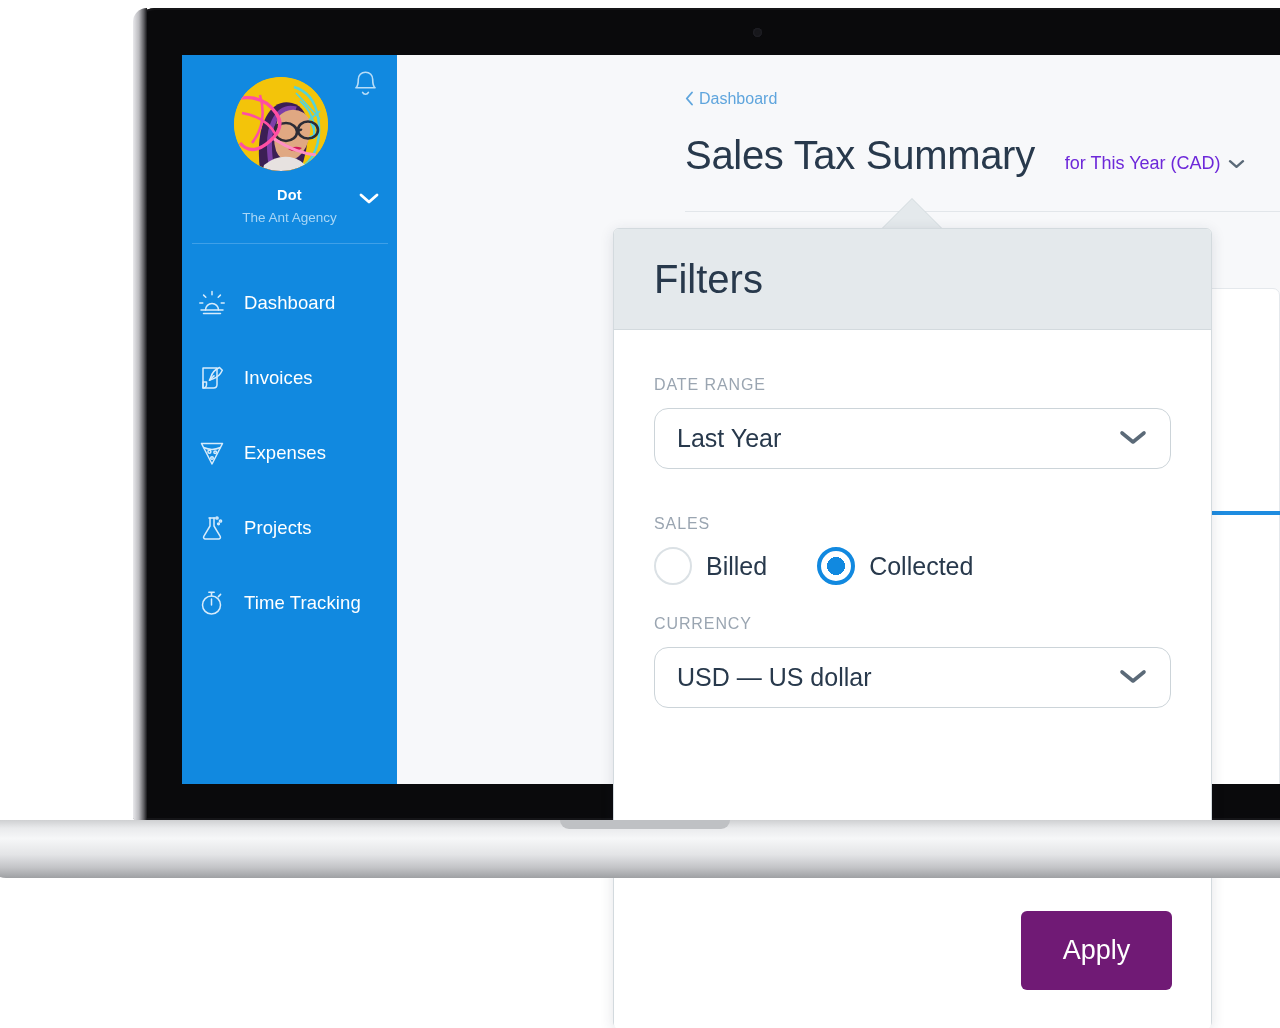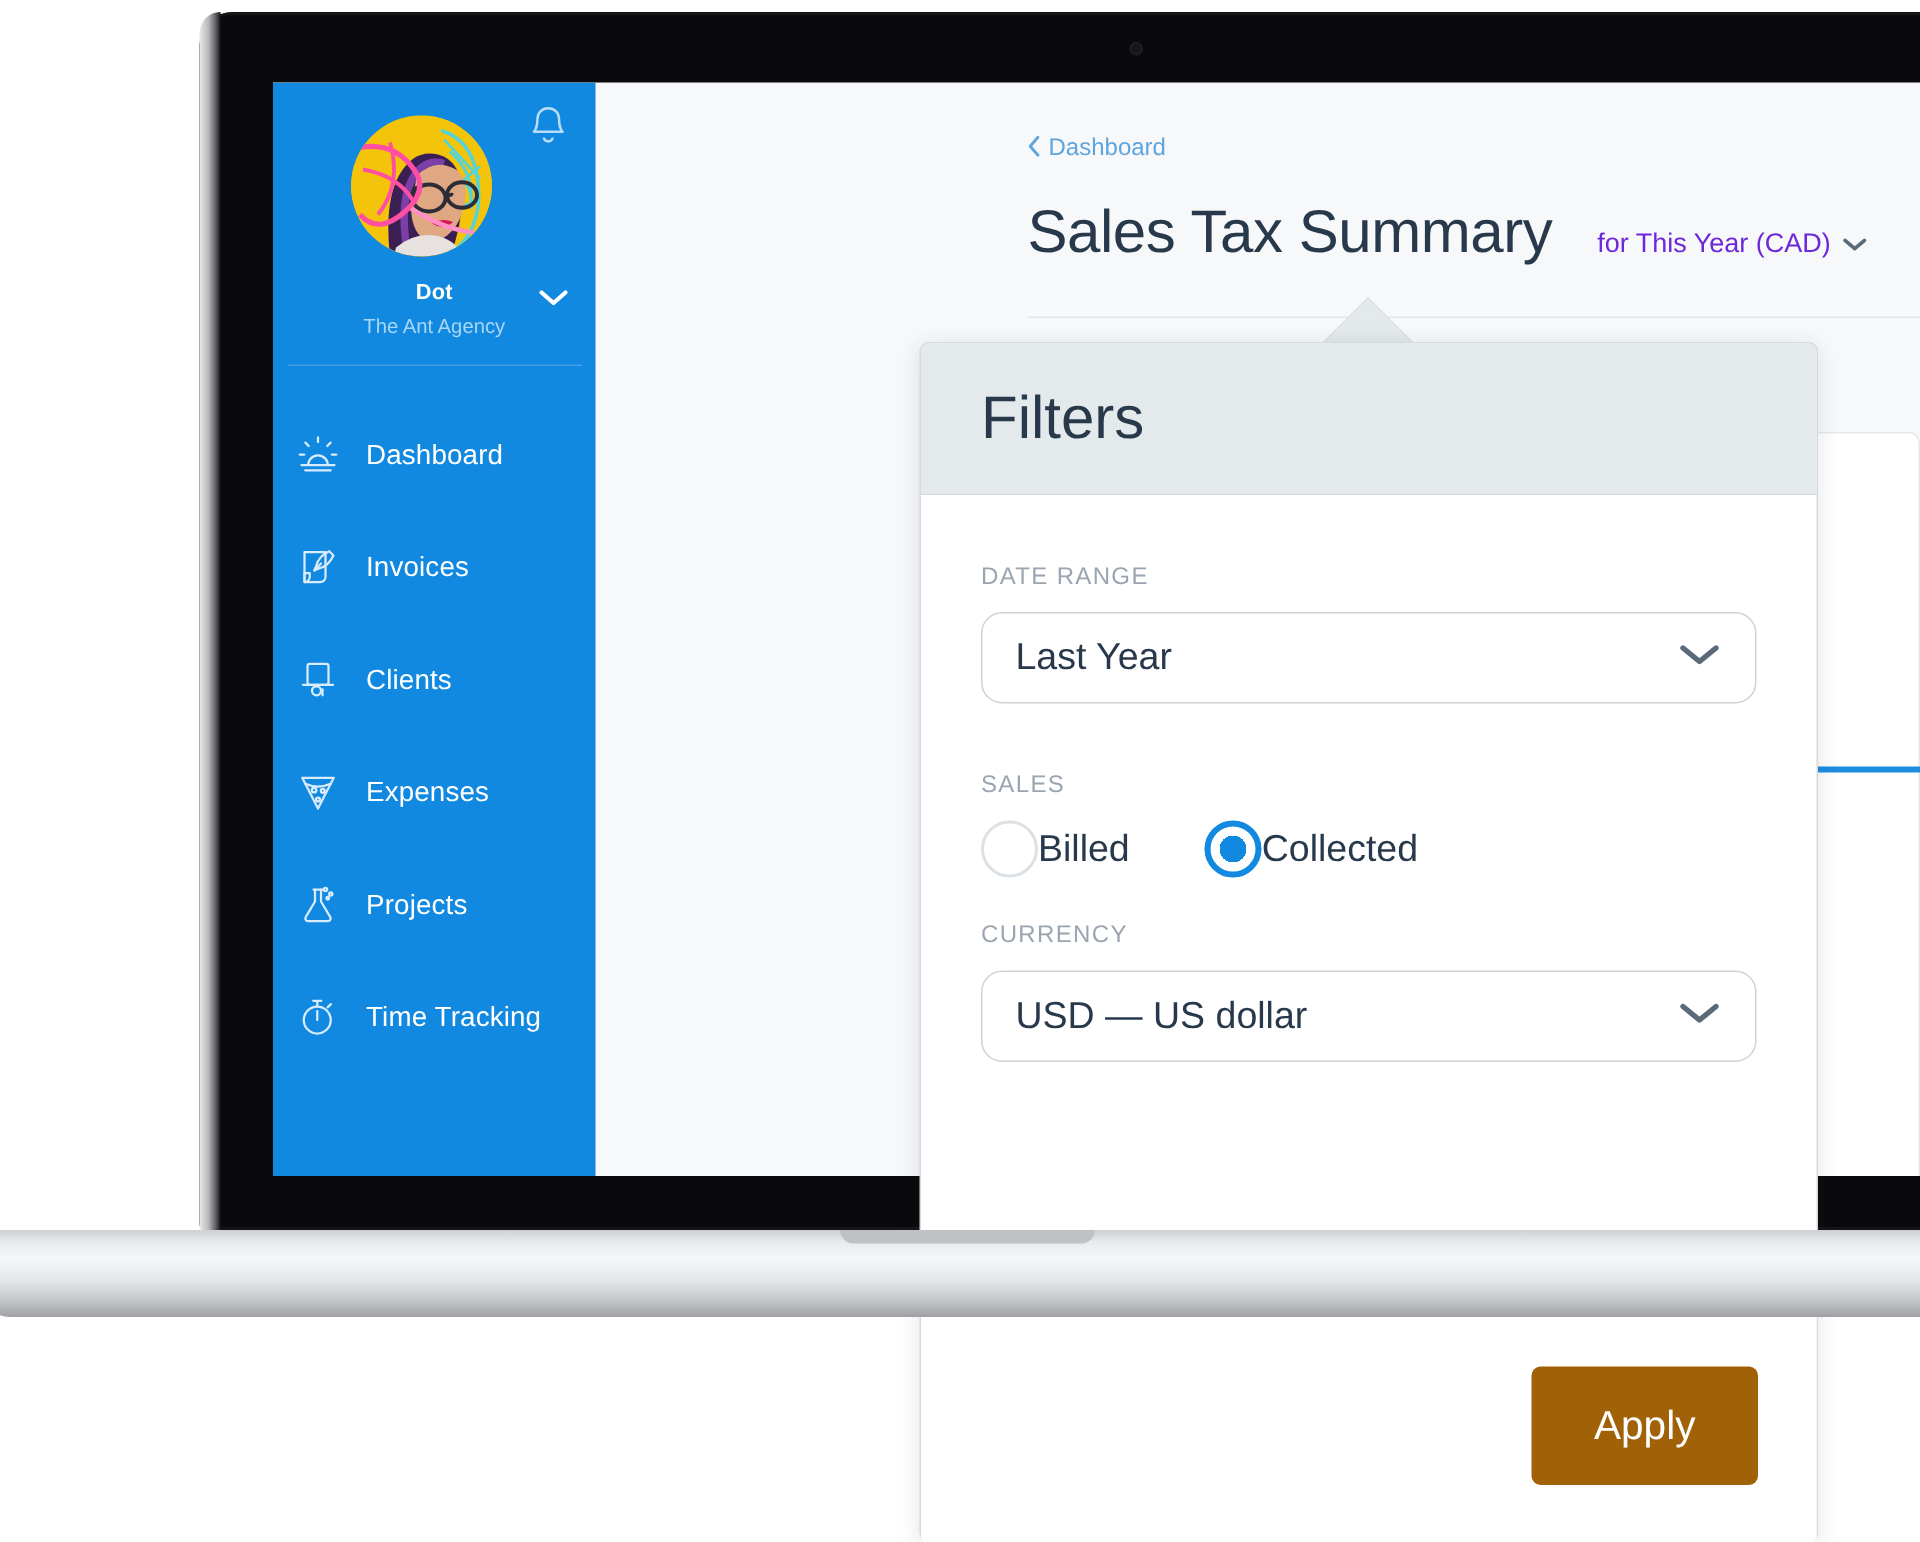--- a/index.html
+++ b/index.html
@@ -186,21 +186,21 @@
     font-size: 25px; color: #28394c;
     background: #ffffff;
   }
   .select .caret {
     position: absolute; right: 22px; top: 50%;
     transform: translateY(-50%);
   }
   .gap-a { height: 46px; }
   .gap-b { height: 30px; }
   .radio-row { display: flex; align-items: center; gap: 50px; }
-  .radio-opt { display: flex; align-items: center; gap: 0; }
+  .radio-opt { display: flex; align-items: center; gap: 14px; }
   .radio-dot {
     width: 38px; height: 38px; border-radius: 50%;
     border: 2px solid #dbe1e5; background: #ffffff;
     flex: 0 0 38px;
   }
   .radio-dot.checked {
     border: 4px solid #1189e0;
     background:
       radial-gradient(circle at 50% 50%, #1189e0 0 9px, #ffffff 9px 13px, transparent 13px);
   }
@@ -208,21 +208,21 @@
   .popover-footer {
     position: absolute; left: 0; right: 0; top: 636px;
     height: 164px;
     border-top: 1px solid #e4e8ec;
     background: #ffffff;
     border-radius: 0 0 5px 5px;
   }
   .apply-btn {
     position: absolute; right: 39px; top: 45px;
     width: 151px; height: 79px;
-    background: #a16207;
+    background: #701a75;
     border: none; border-radius: 6px;
     color: #ffffff; font-size: 27px;
     font-family: "Liberation Sans", sans-serif;
     cursor: pointer;
   }
 </style>
 </head>
 <body>
 
 <div id="root">
@@ -304,31 +304,20 @@
             <svg width="30" height="30" viewBox="0 0 30 30" fill="none" stroke="#d8ecfb" stroke-width="1.5" stroke-linejoin="round" stroke-linecap="round">
               <path d="M6 5h14v16.5c0 2.2-1.6 3.5-3.5 3.5H6z"></path>
               <path d="M6 25c1.9 0 3.5-1.3 3.5-3.5V19H6z"></path>
               <path d="M22.5 4.5c-4 1.8-7.5 5.3-8.6 9.6l-1.4 3.2 3.2-1.4c4.3-1.1 7.8-4.6 9.6-8.6z"></path>
               <path d="M12.5 17.3L17 12.7"></path>
             </svg>
           </span>
           <span class="nav-label">Invoices</span>
         </div>
 
-        <div class="nav-item">
-          <span class="nav-icon">
-            <svg width="30" height="30" viewBox="0 0 30 30" fill="none" stroke="#d8ecfb" stroke-width="1.5" stroke-linejoin="round" stroke-linecap="round">
-              <rect x="8" y="4.5" width="14" height="14" rx="1.5"></rect>
-              <path d="M5 18.5h20"></path>
-              <path d="M18 21.5v4"></path>
-              <circle cx="14" cy="22.5" r="3"></circle>
-            </svg>
-          </span>
-          <span class="nav-label">Clients</span>
-        </div>
 
         <div class="nav-item">
           <span class="nav-icon">
             <svg width="30" height="30" viewBox="0 0 30 30" fill="none" stroke="#d8ecfb" stroke-width="1.5" stroke-linejoin="round" stroke-linecap="round">
               <path d="M4.5 5.5h21L15 26z"></path>
               <path d="M6.6 9.5c5.3 2.4 11.5 2.4 16.8 0"></path>
               <circle cx="12.4" cy="13.8" r="1.5"></circle>
               <circle cx="18.2" cy="14.2" r="1.3"></circle>
               <circle cx="15" cy="20" r="1.3"></circle>
             </svg>

